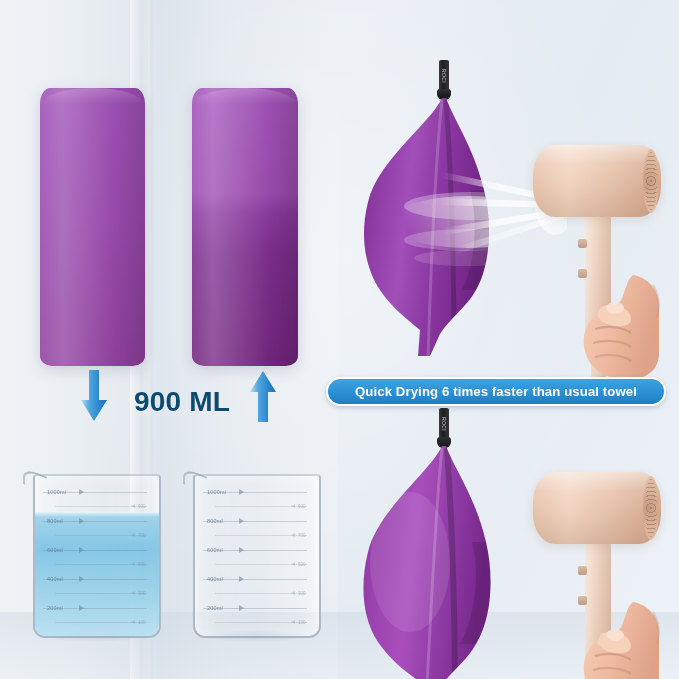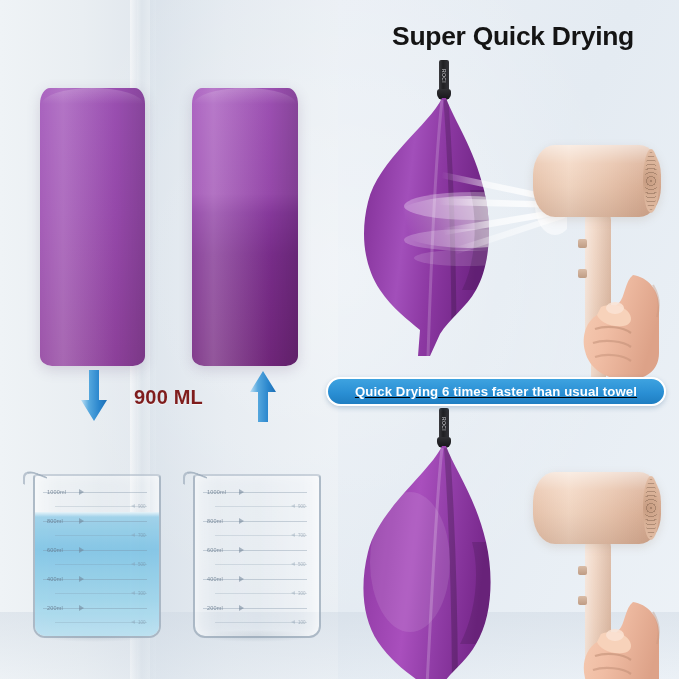--- a/index.html
+++ b/index.html
@@ -102,23 +102,23 @@
   
   .arrow {
     position: absolute;
     width: 30px; height: 52px;
   }
   .arrow-down { left: 79px;  top: 370px; }
   .arrow-up   { left: 248px; top: 370px; }
   .ml-label {
     position: absolute;
     left: 134px; top: 386px;
-    font-size: 20px;
+    font-size: 28px;
     font-weight: bold;
-    color: #7f1d1d;
+    color: #0c4a6e;
     letter-spacing: 0.2px;
     text-shadow: 0 1px 0 rgba(255,255,255,0.6);
   }
 
   
   .beaker {
     position: absolute;
     width: 136px; height: 172px;
   }
   .beaker-filled { left: 27px;  top: 466px; }
@@ -316,21 +316,20 @@
     left: 326px; top: 377px;
     width: 340px; height: 29px;
     border-radius: 15px;
     background: linear-gradient(180deg, #3ea3e0 0%, #2a8fd4 55%, #1f7ec2 100%);
     border: 2px solid #ffffff;
     box-sizing: border-box;
     box-shadow: 0 2px 5px rgba(40,90,140,0.25);
     display: flex;
     align-items: center;
     justify-content: center;
-    text-decoration: underline;
   }
   .badge-text {
     color: #ffffff;
     font-size: 13.2px;
     font-weight: bold;
     letter-spacing: 0.1px;
     white-space: nowrap;
   }
 </style>
 </head>
@@ -339,21 +338,20 @@
 <div class="scene">
 
   <div class="bg-base"></div>
   <div class="bg-left-wall"></div>
   <div class="bg-mid-wall"></div>
   <div class="bg-right-wall"></div>
   <div class="bg-fold"></div>
   <div class="bg-vignette"></div>
   <div class="bg-floor"></div>
 
-  <div class="heading heading-right">Super Quick Drying</div>
 
   <div class="towel-roll towel-roll-dry">
     <div class="towel-roll-top"></div>
   </div>
   <div class="towel-roll towel-roll-wet">
     <div class="towel-roll-top"></div>
   </div>
 
   <div class="arrow arrow-down">
     <svg viewBox="0 0 30 52" width="30" height="52">

